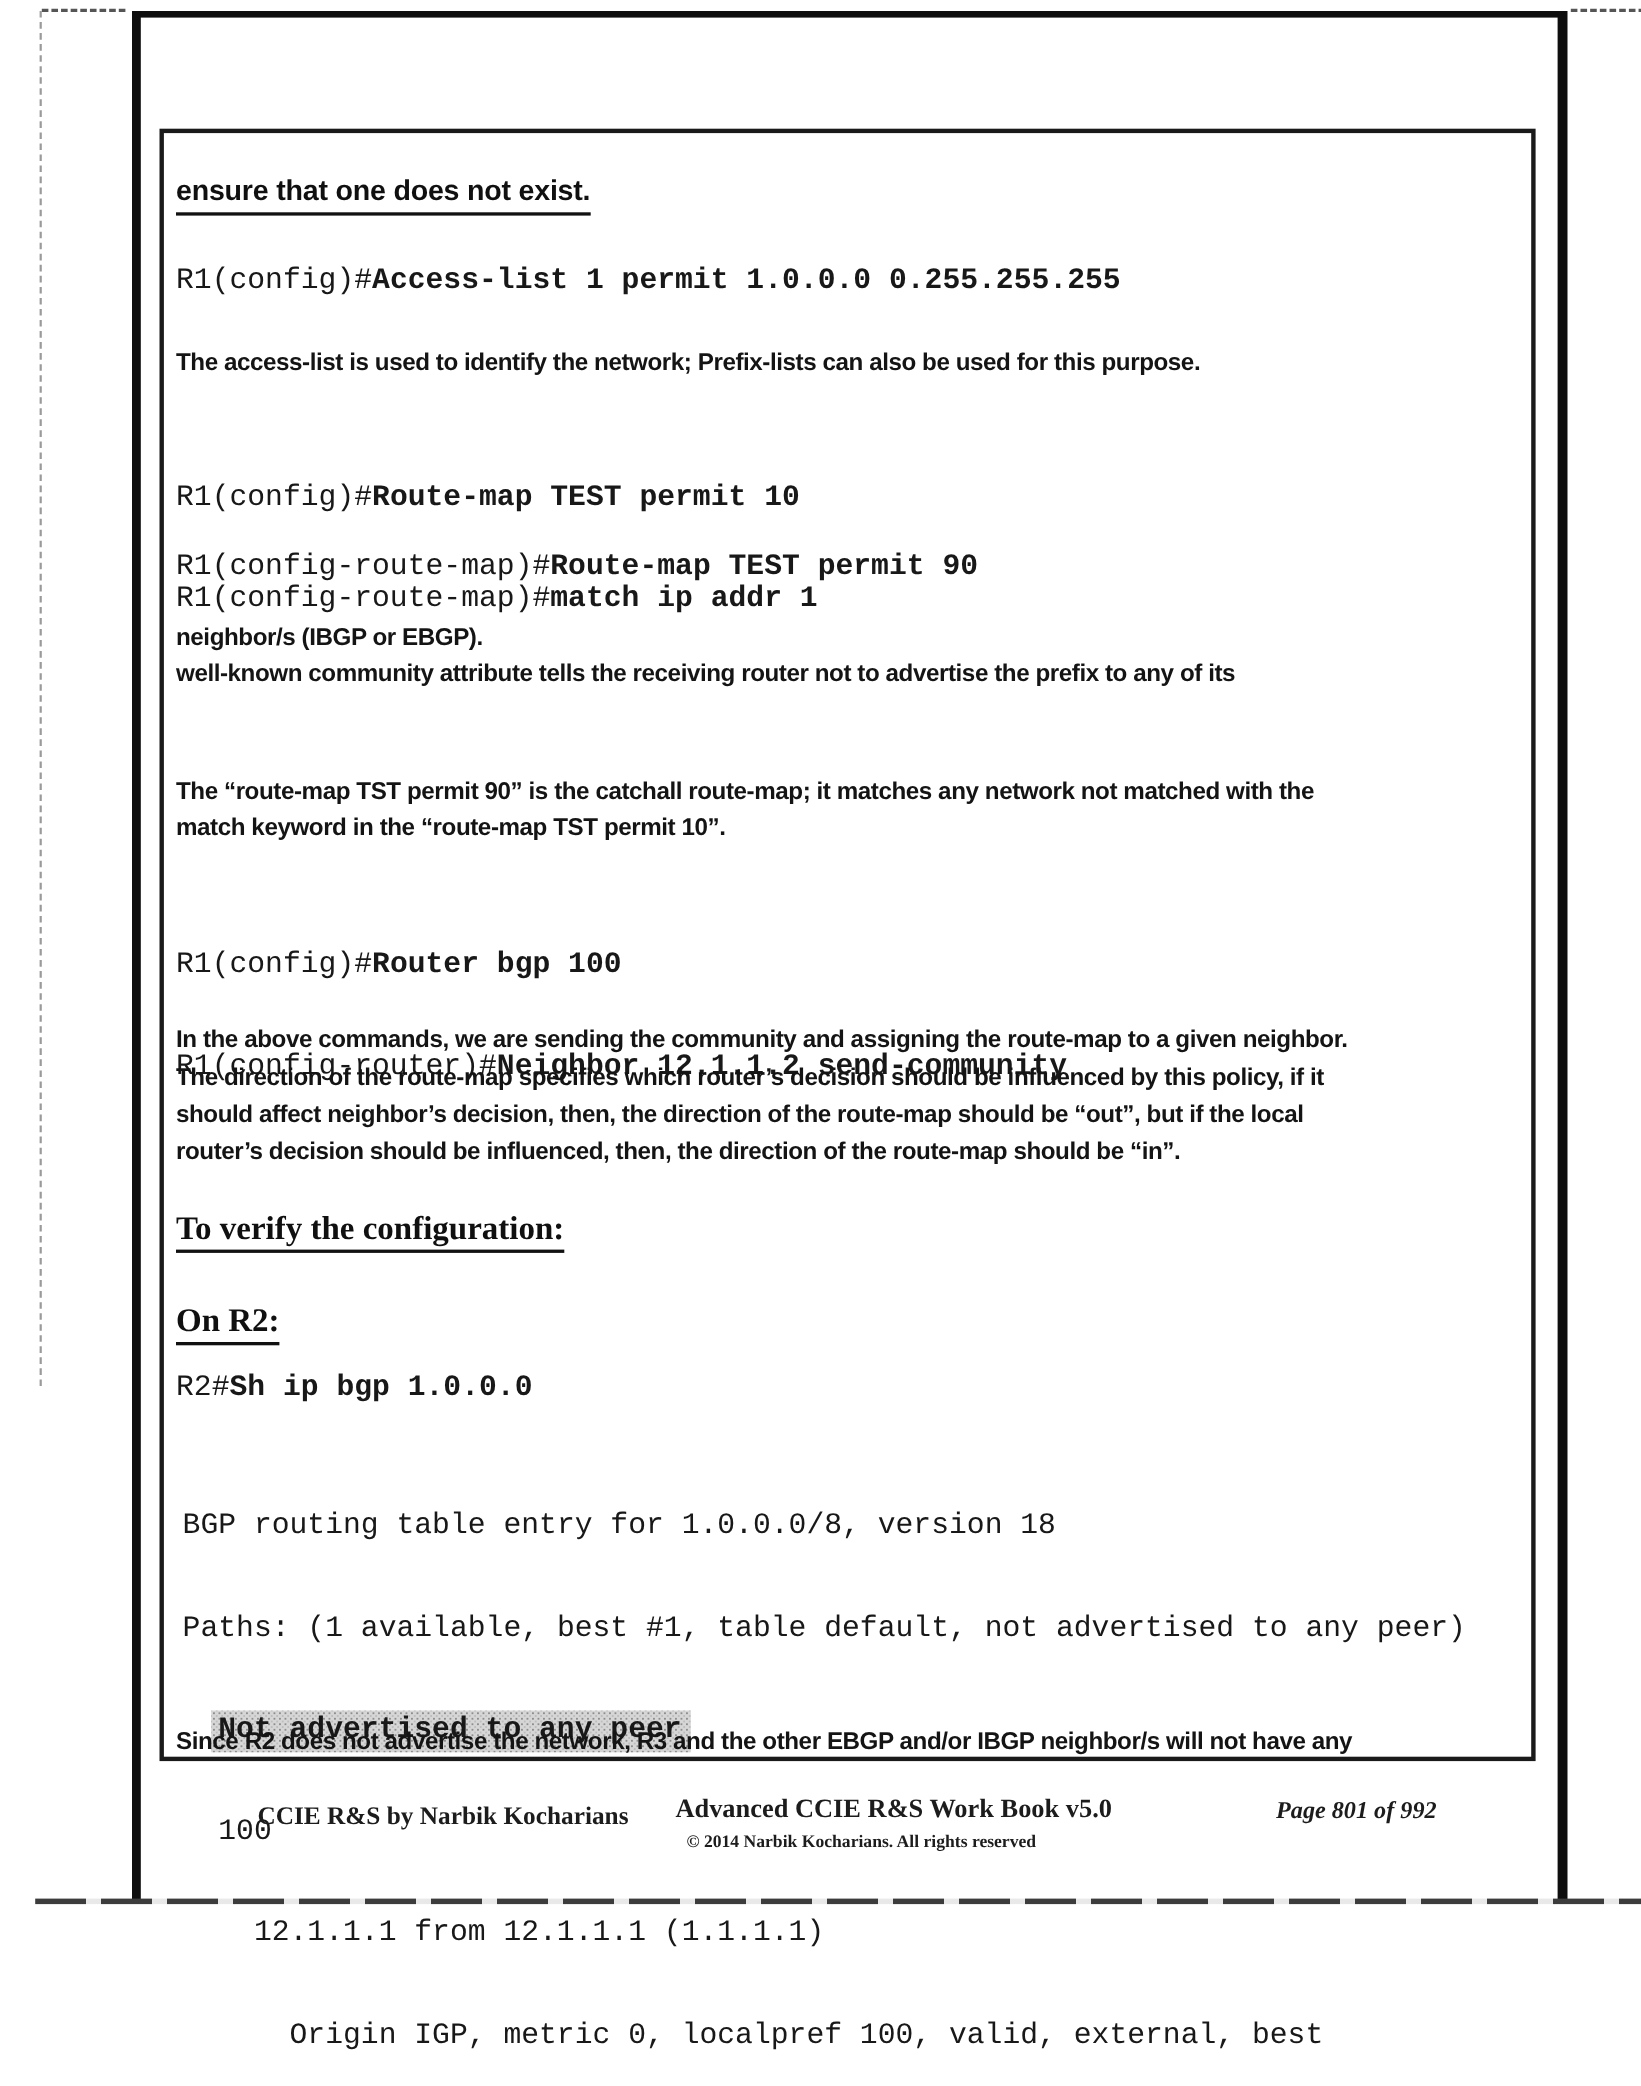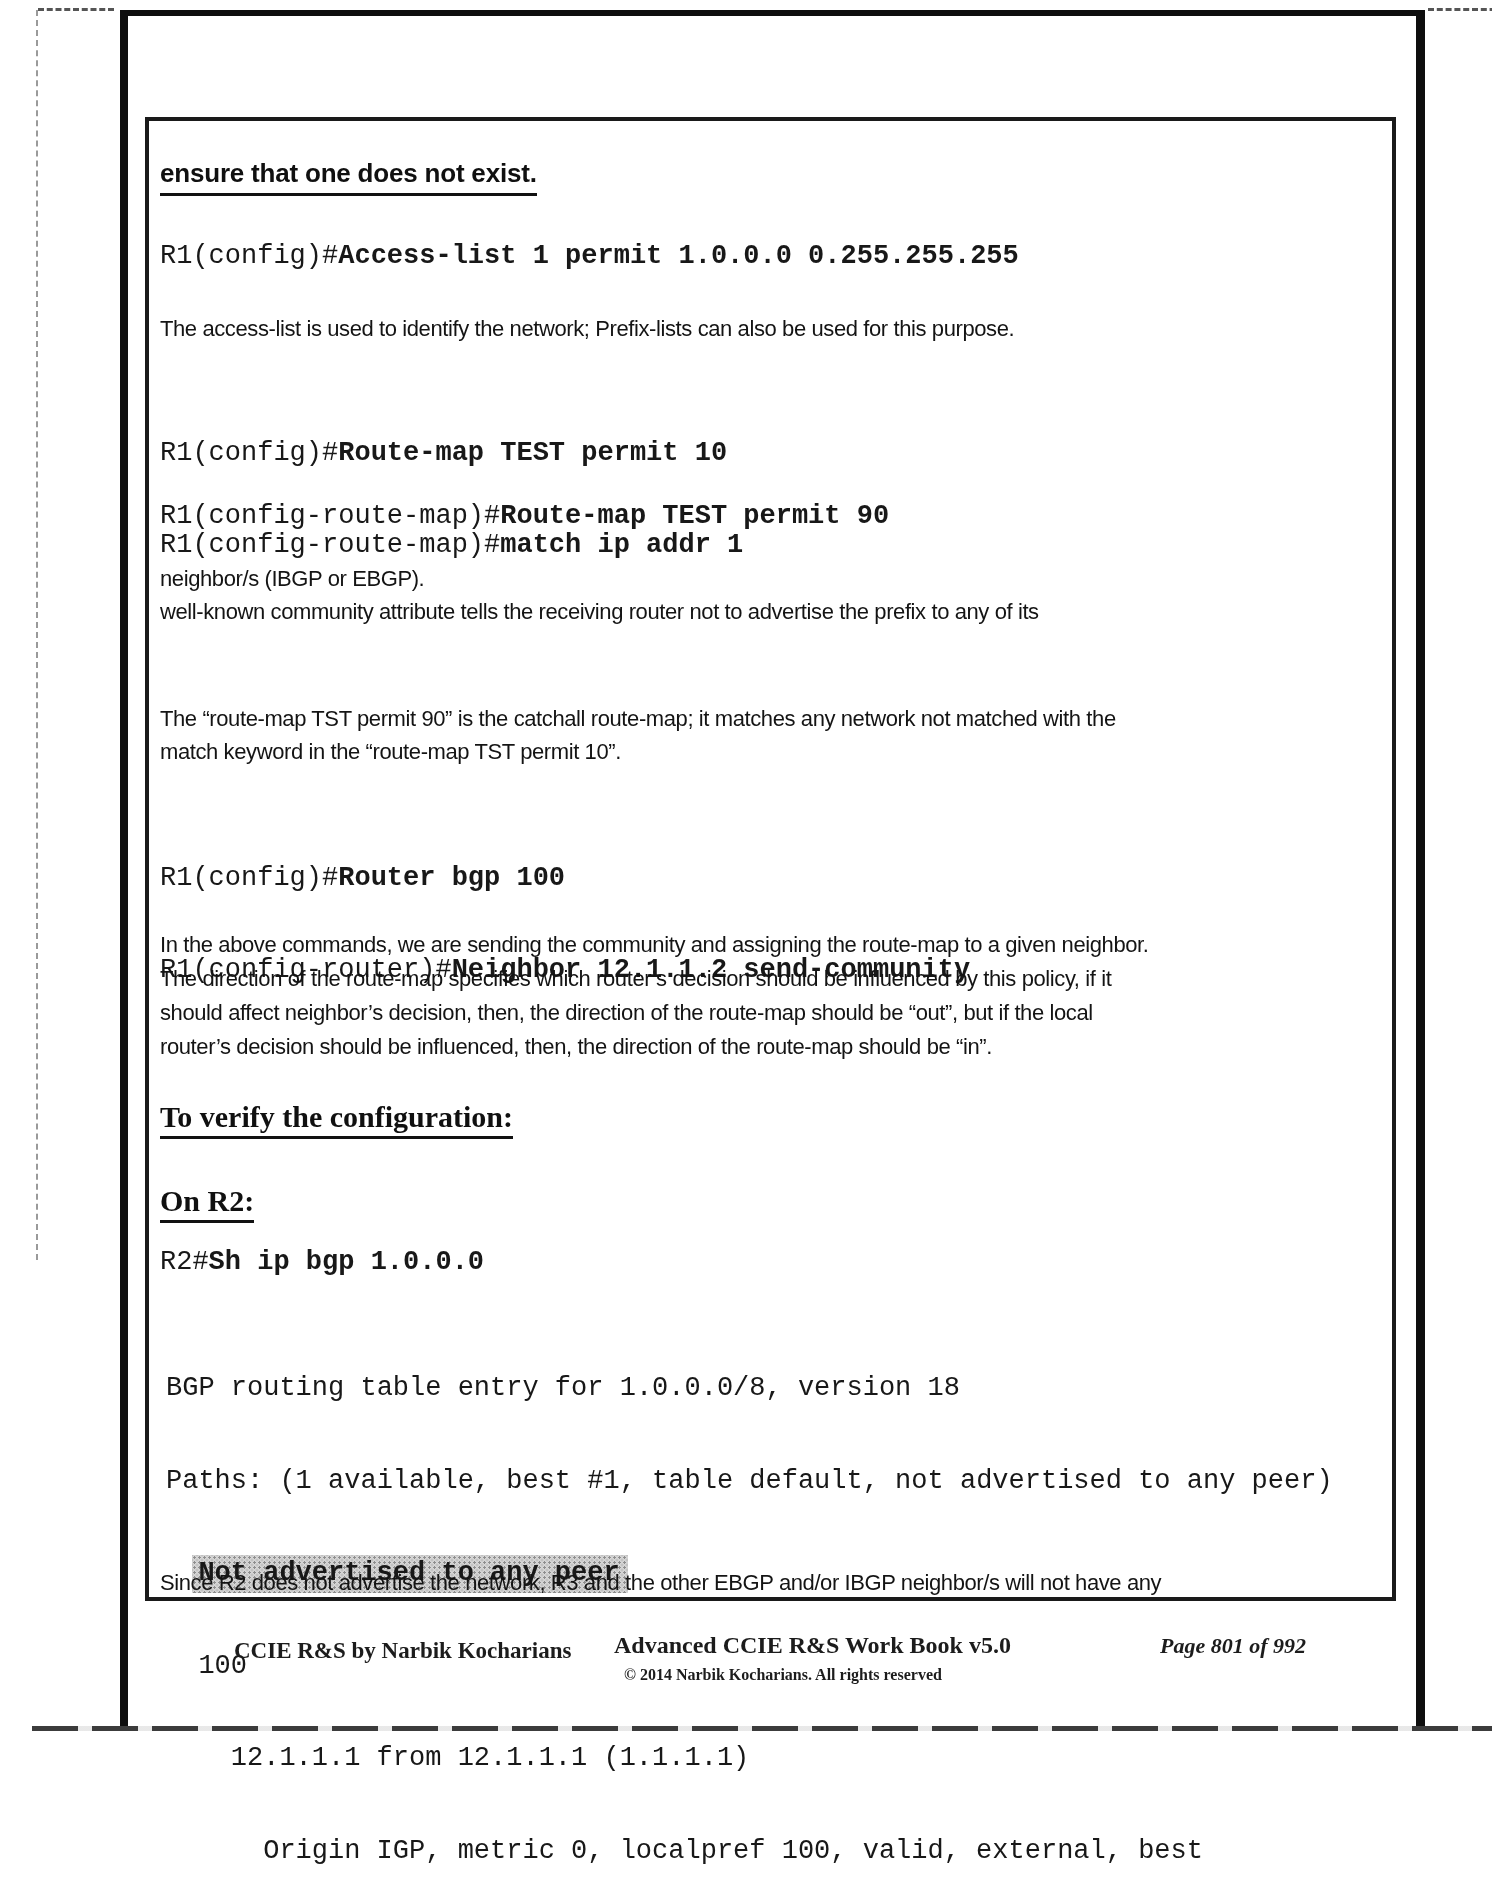--- a/index.html
+++ b/index.html
@@ -6,21 +6,21 @@
   body{width:1492px;height:1896px;position:relative;overflow:hidden;
        font-family:"Liberation Sans",sans-serif;color:#121212;}
   .abs{position:absolute;margin-left:32px;}
 
   
   .bar{background:#0e0e0e;}
   .content-box{left:113px;top:117px;width:1251px;height:1484px;
                border:4px solid #1a1a1a;box-sizing:border-box;background:#fff;}
 
   
-  .sans{font-family:"Liberation Sans",sans-serif;font-weight:normal;
+  .sans{font-family:"Liberation Sans",sans-serif;font-weight:bold;
         font-size:22px;line-height:33px;letter-spacing:-0.4px;color:#141414;}
   .sans .pline{white-space:nowrap;}
   .h-main{font-family:"Liberation Sans",sans-serif;font-weight:bold;font-size:26px;
           letter-spacing:-0.2px;display:inline-block;border-bottom:3px solid #111;
           padding-bottom:4px;color:#101010;}
   .h-serif{font-family:"Liberation Serif",serif;font-weight:bold;font-size:30px;
            display:inline-block;border-bottom:3px solid #111;padding-bottom:2px;color:#101010;}
   .mono{font-family:"Liberation Mono","DejaVu Sans Mono",monospace;
         font-size:27px;color:#181818;white-space:pre;}
   .cli-line{line-height:32px;white-space:pre;}

